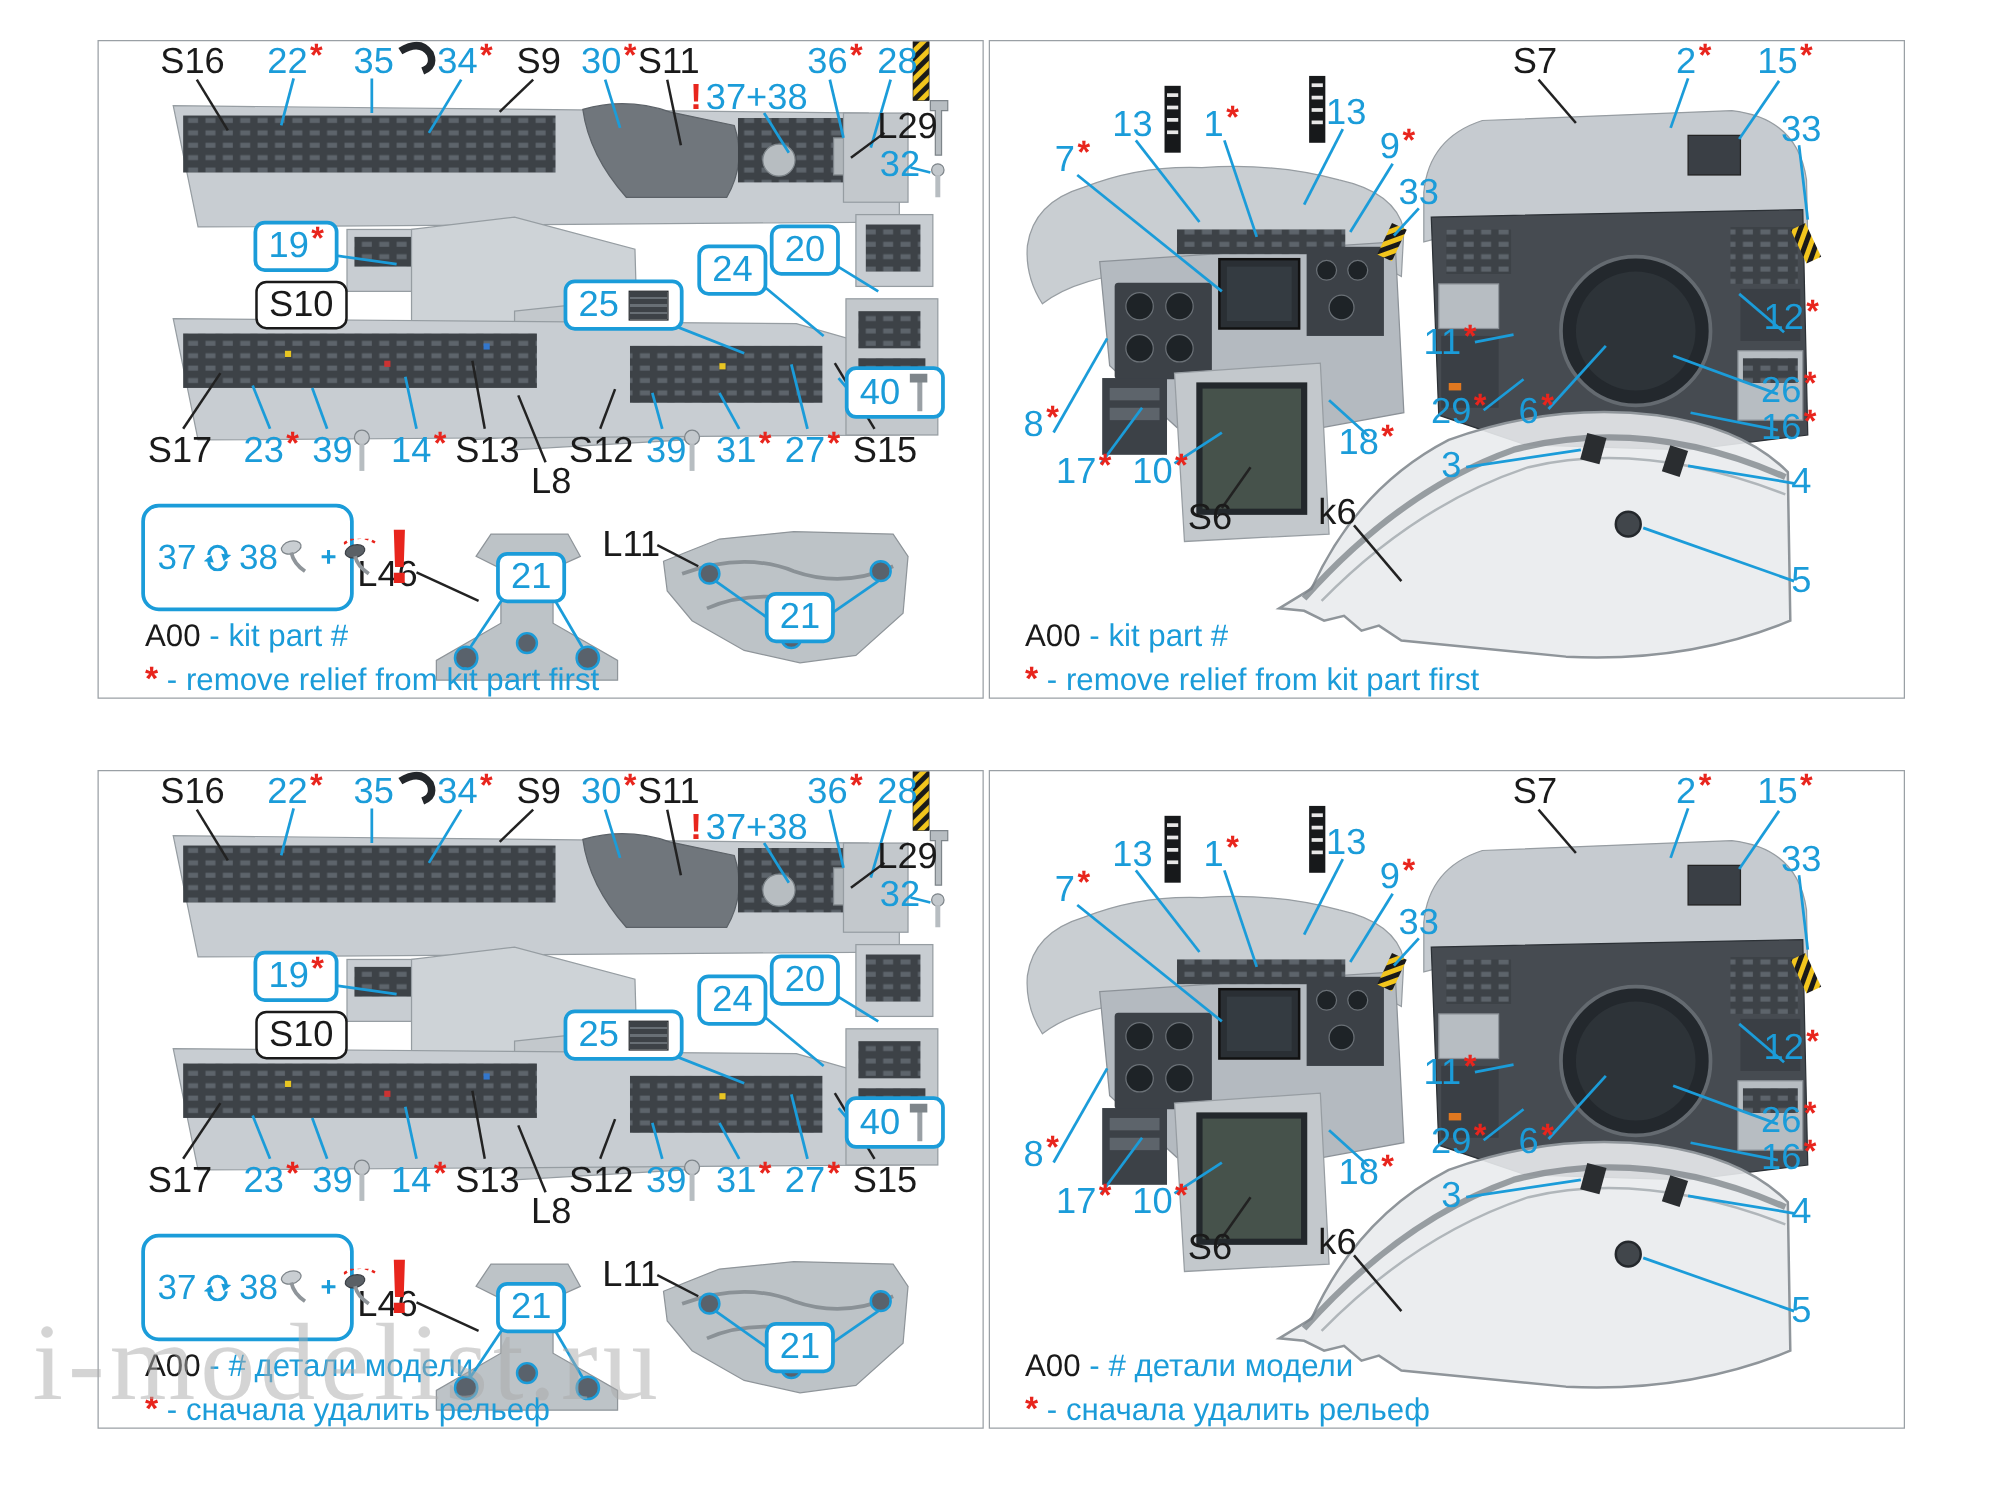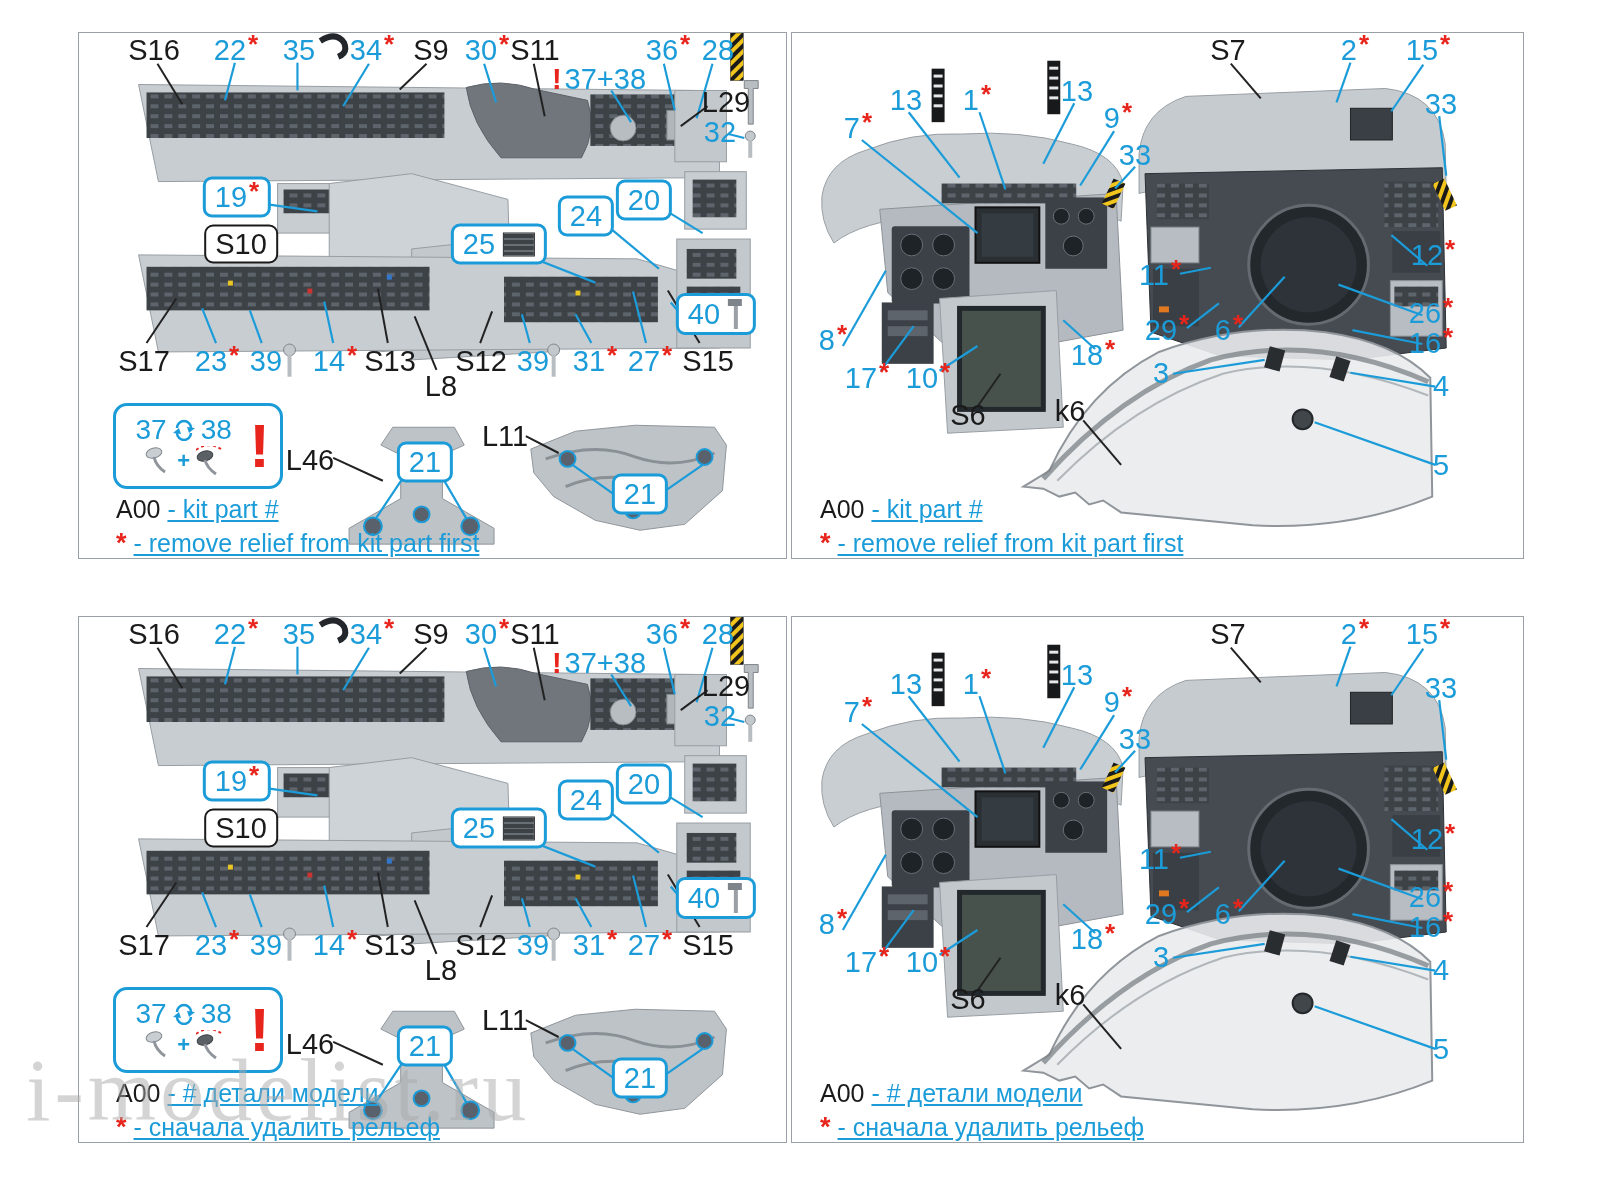--- a/index.html
+++ b/index.html
@@ -24,26 +24,26 @@
   .excl { color:var(--red); font-weight:bold; margin-right:3px; }
 
   .keypad { display:inline-block; width:32px; height:24px; margin-left:8px; border:1px solid #23272b;
             background:repeating-linear-gradient(0deg,#3d4247 0 4px,#686f75 4px 6px); }
   .lever { display:inline-block; width:16px; height:30px; margin-left:8px; position:relative; }
   .lever::before { content:""; position:absolute; left:6px; top:4px; width:4px; height:26px; background:#9aa0a5; }
   .lever::after  { content:""; position:absolute; left:0; top:0; width:14px; height:7px; background:#7e858a; }
 
   .legend { position:absolute; font-size:25px; line-height:1.3; white-space:nowrap; }
   .lg-black { color:var(--ink); }
-  .lg-blue  { color:var(--blue);text-decoration:underline; }
+  .lg-blue  { color:var(--blue); }
   .lg-star  { color:var(--red); font-weight:bold; font-size:27px; }
 
   .swapbox { position:absolute; width:170px; height:86px; border:3px solid var(--blue); border-radius:14px;
              background:#fff; display:flex; align-items:center; padding:4px 10px; gap:8px; }
-  .swap-left { display:flex; flex-direction:column; align-items:center; gap:2px; flex:1; }
+  .swap-left { display:flex; align-items:center; gap:2px; flex:1; }
   .swap-row1, .swap-row2 { display:flex; align-items:center; gap:6px; }
   .swap-num { color:var(--blue); font-size:28px; line-height:1; }
   .plus { color:var(--blue); font-size:22px; font-weight:bold; }
   .swap-excl { color:var(--red); font-size:62px; font-weight:bold; line-height:.85; }
 
   .watermark { position:absolute; left:26px; top:1040px; font-family:"Liberation Serif",serif;
                font-size:88px; color:#ababab; opacity:.5; letter-spacing:4px; z-index:40; }
 </style>
 </head>
 <body>

